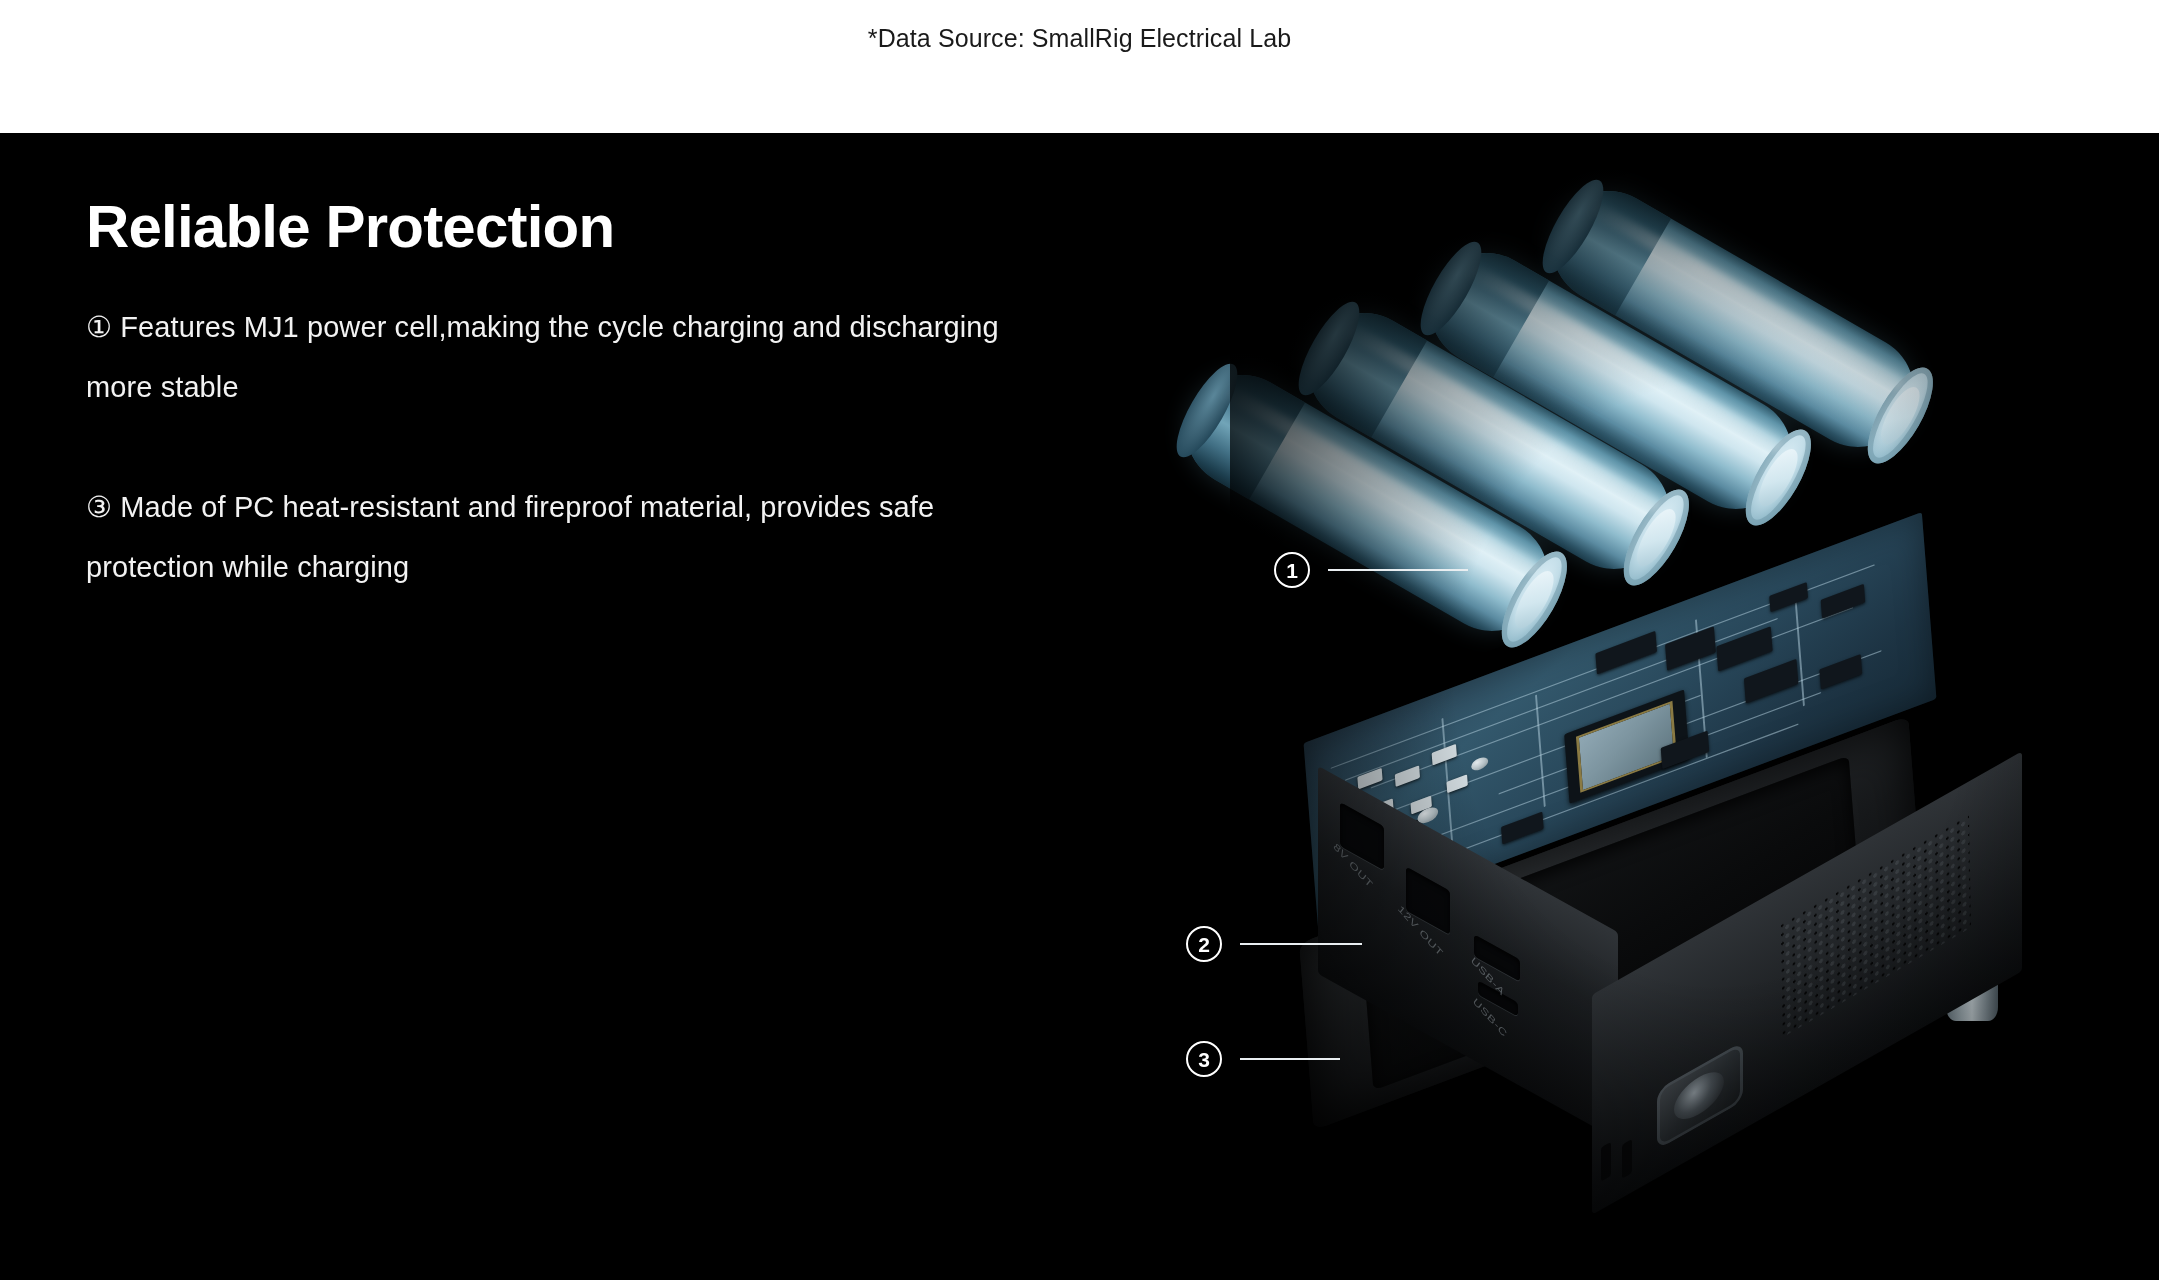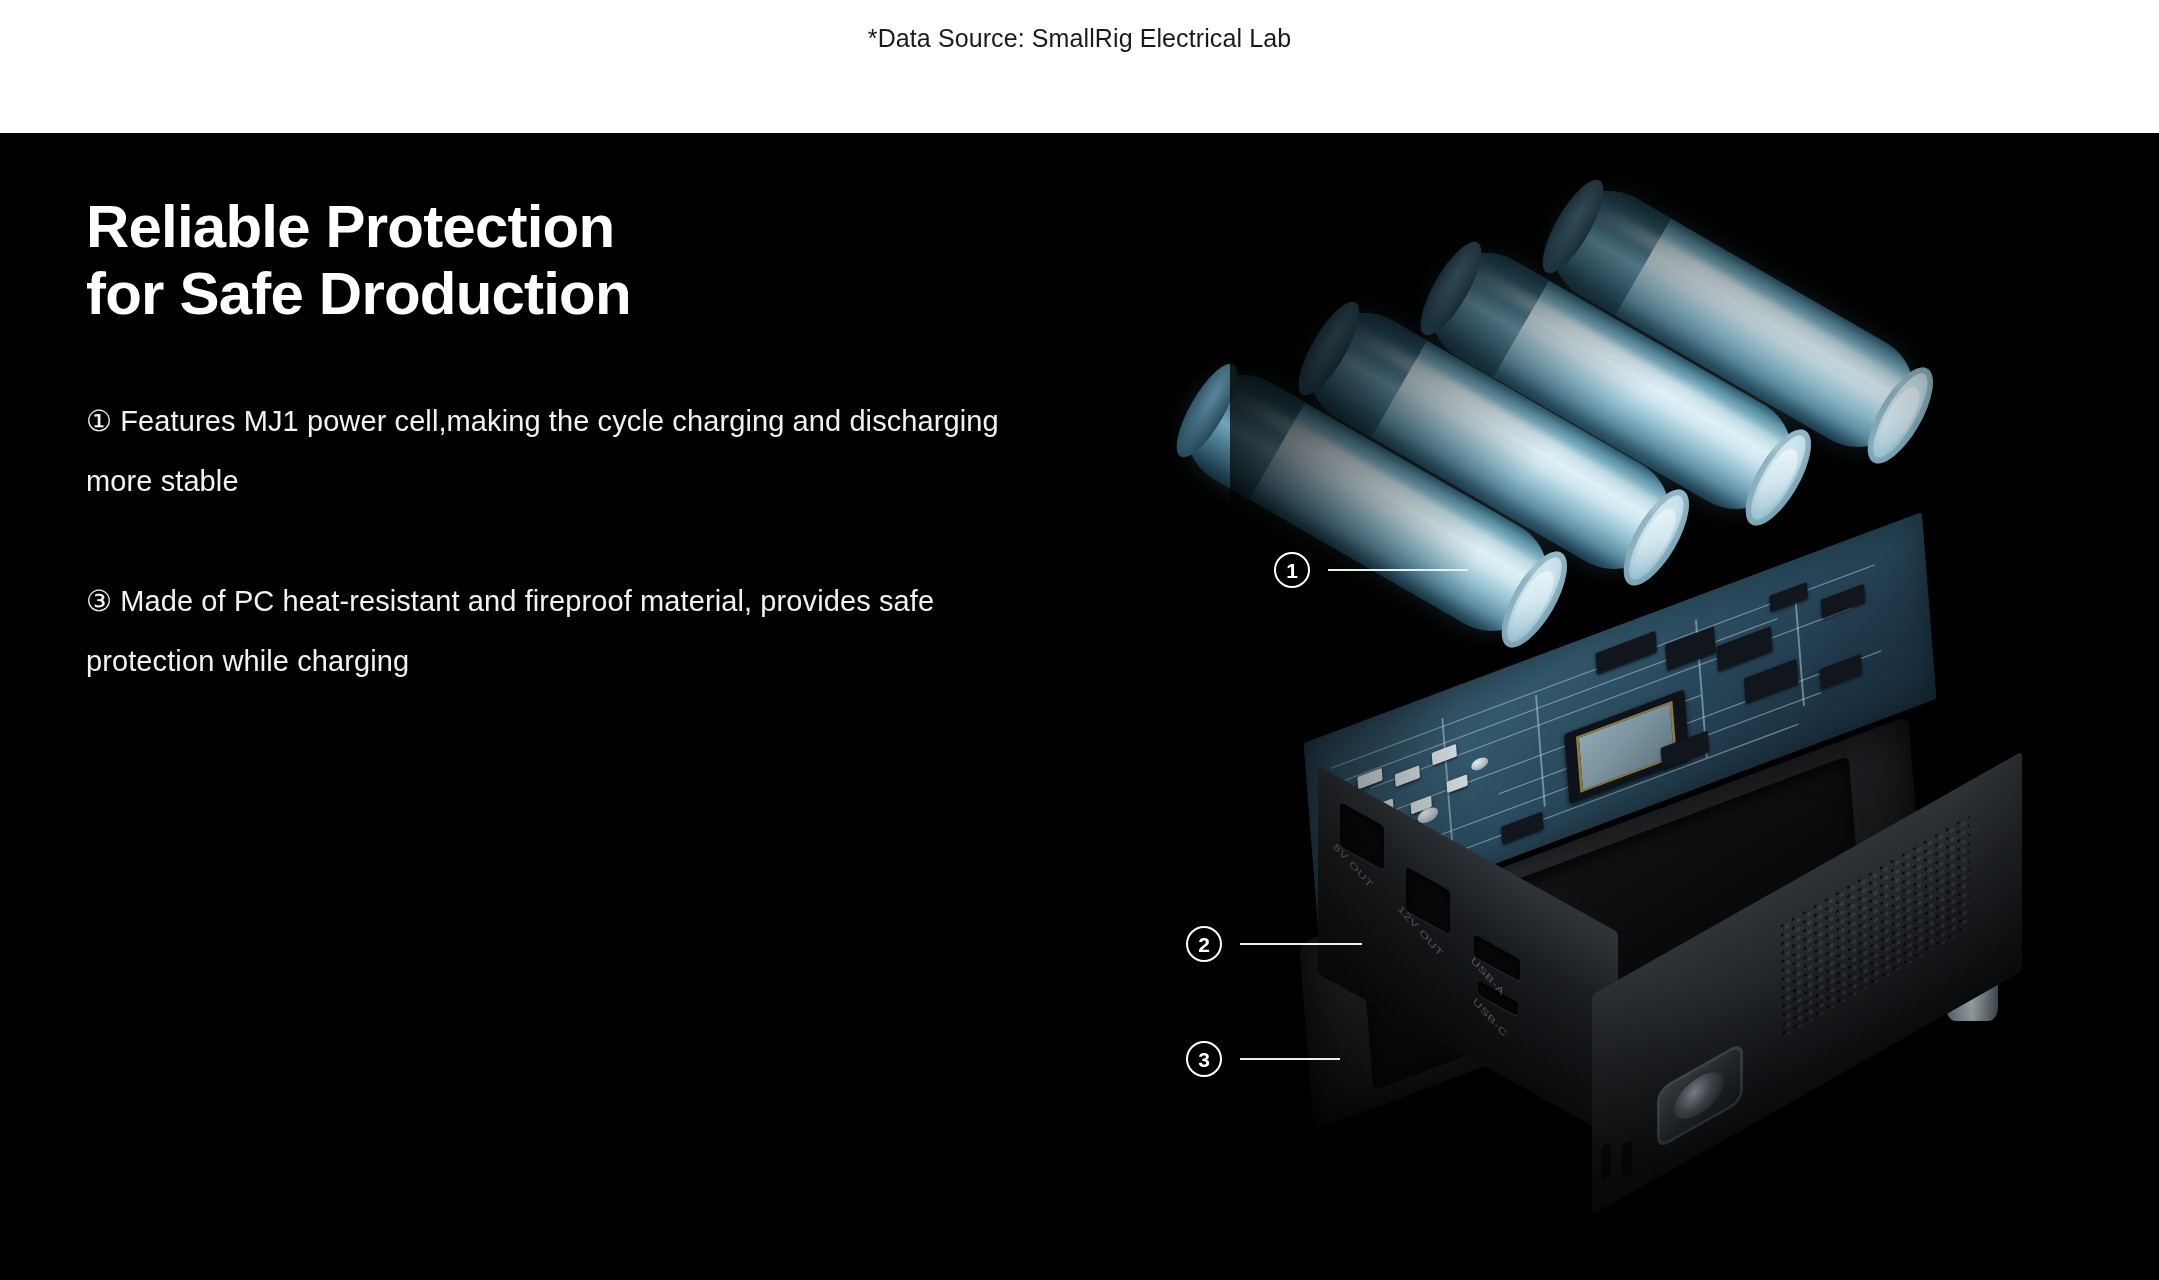--- a/index.html
+++ b/index.html
@@ -57,21 +57,21 @@
     left: 86px;
     top: 60px;
     width: 1000px;
   }
   .headline {
     color: #ffffff;
     font-size: 60px;
     font-weight: bold;
     line-height: 1.12;
     letter-spacing: -0.8px;
-    margin: 0 0 64px 0;
+    margin: 0 0 37px 0;
   }
   .headline-line { display: block; }
 
   .feature {
     color: #f2f2f2;
     font-size: 29px;
     line-height: 60px;
     font-weight: 400;
     letter-spacing: 0.1px;
     margin-bottom: 60px;
@@ -402,21 +402,20 @@
 
   <div class="header">
     <div class="header-line">*Data Source: SmallRig Electrical Lab</div>
   </div>
 
   <div class="stage">
 
     <div class="copy">
       <h1 class="headline">
         <span class="headline-line">Reliable Protection</span>
-        <span class="headline-line">for Safe Droduction</span>
       </h1>
       <p class="feature">① Features MJ1 power cell,making the cycle charging and discharging more stable</p>
       <p class="feature">③ Made of PC heat-resistant and fireproof material, provides safe protection while charging</p>
     </div>
 
     <div class="product">
 
       <div class="cells">
 
         <div class="cell" style="left:330px; top:30px; width:400px; height:112px; transform:rotate(30deg);">

